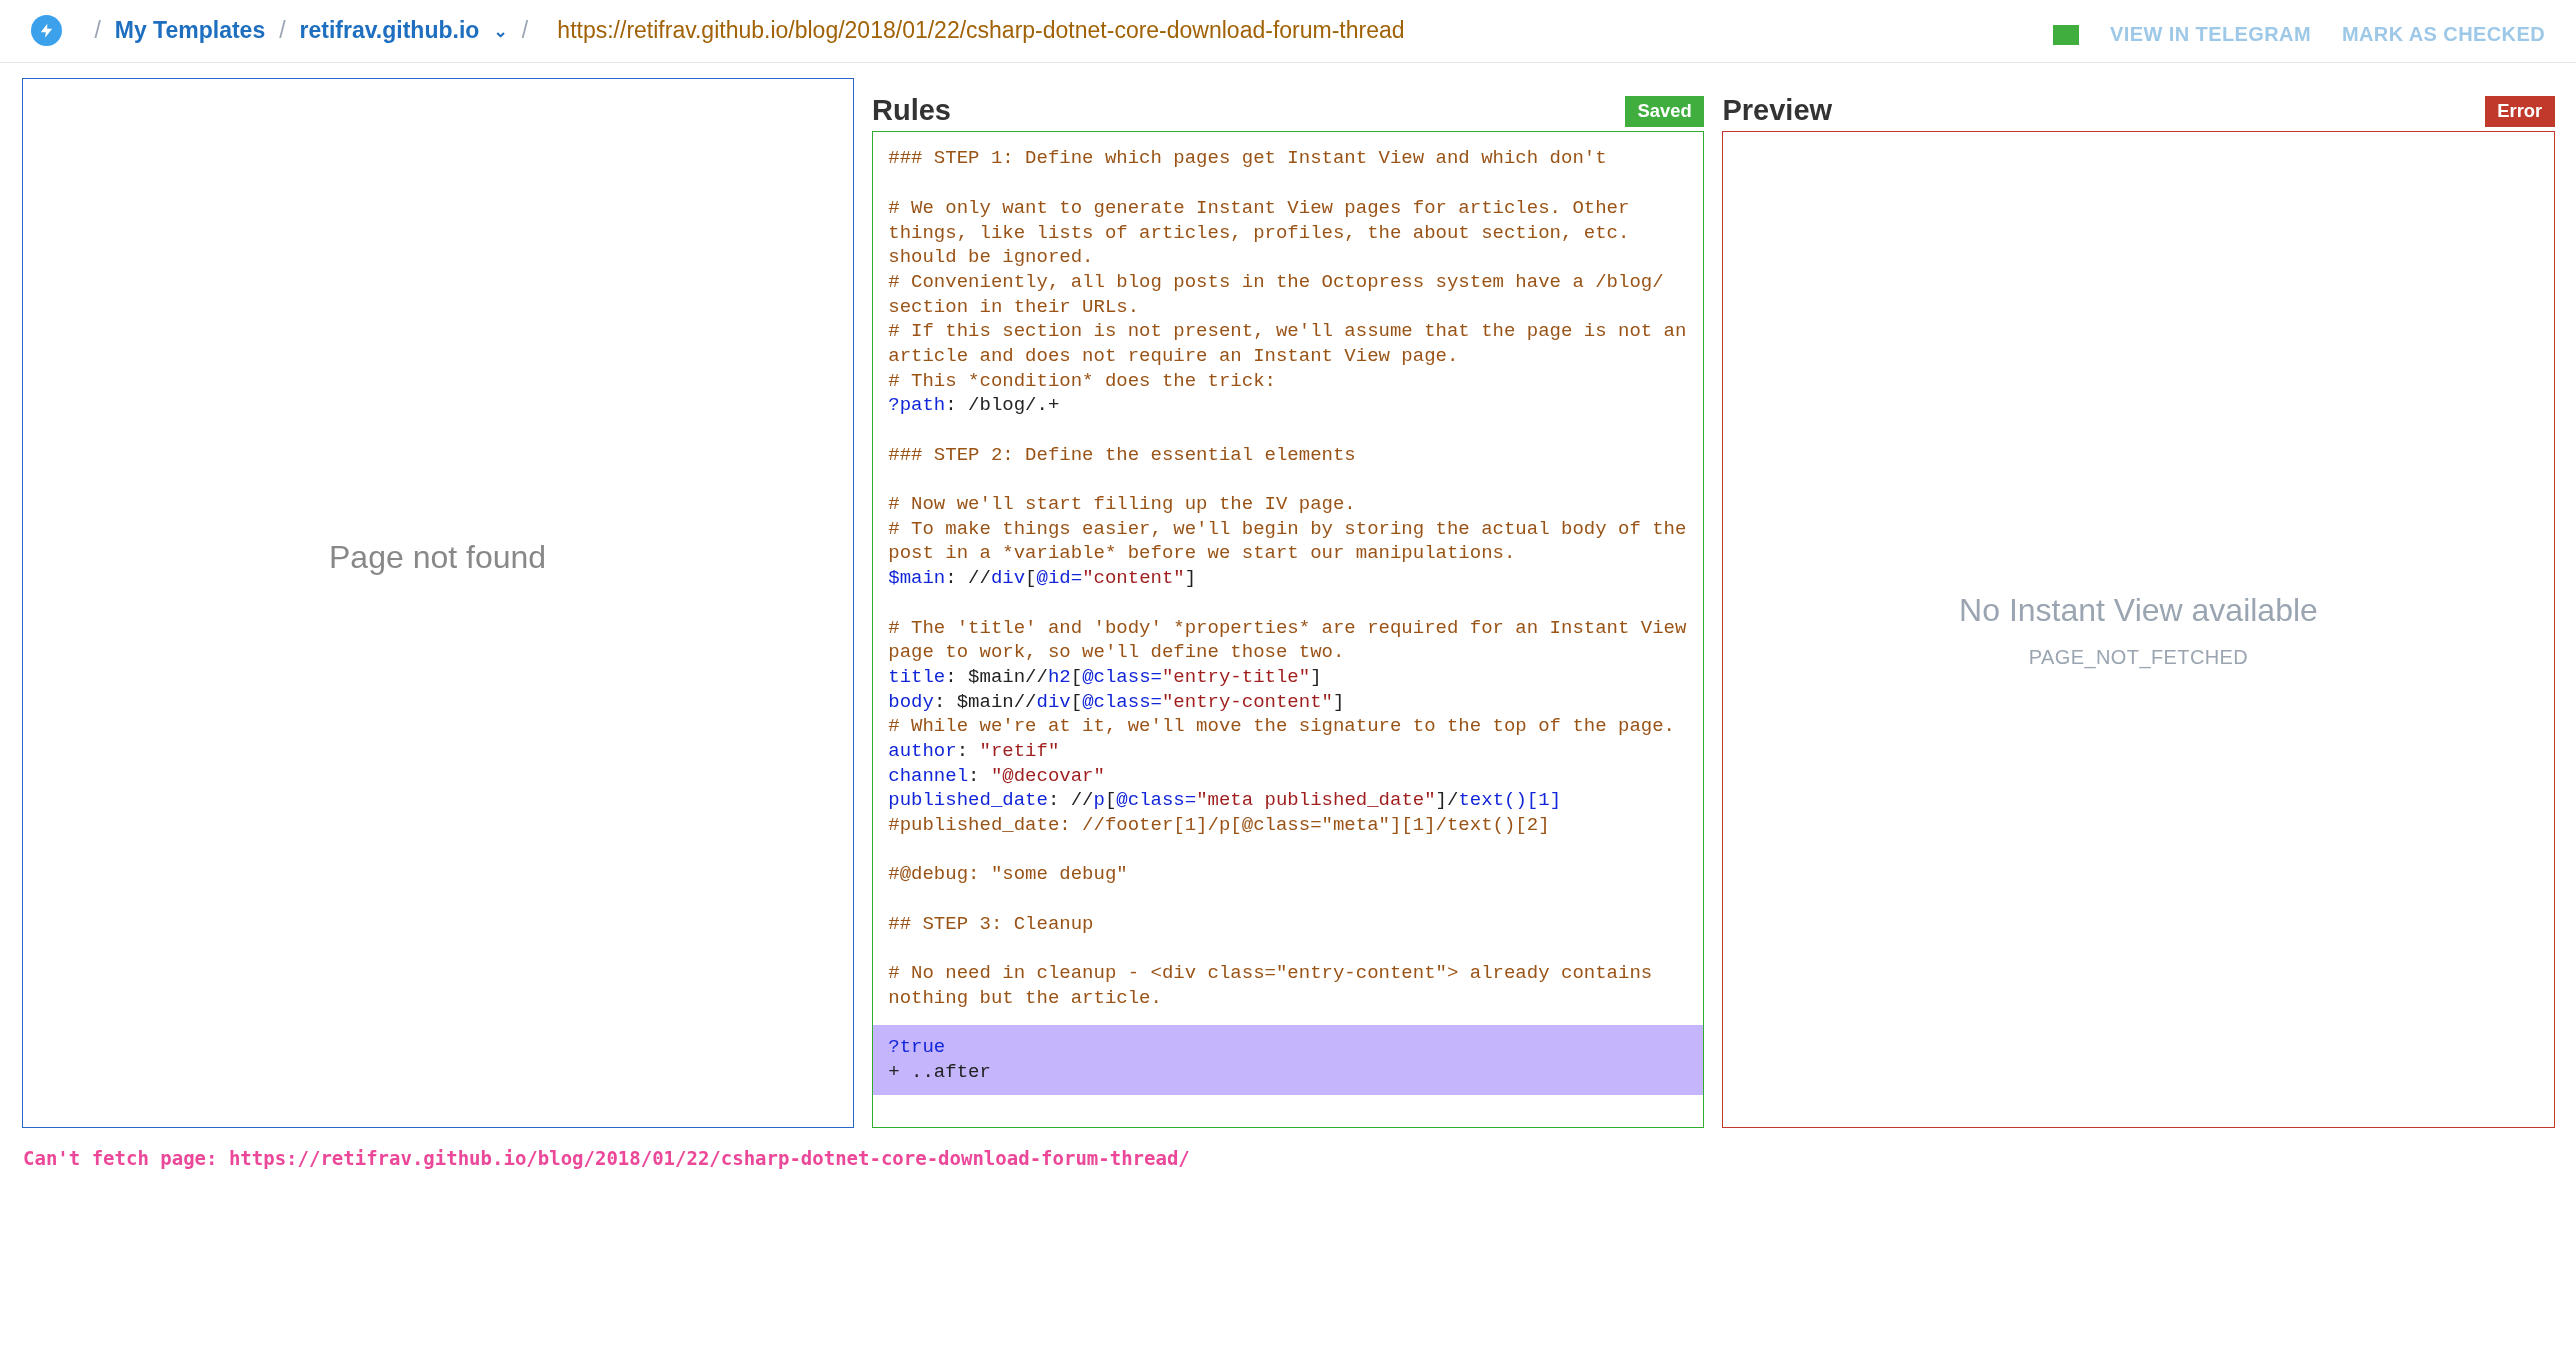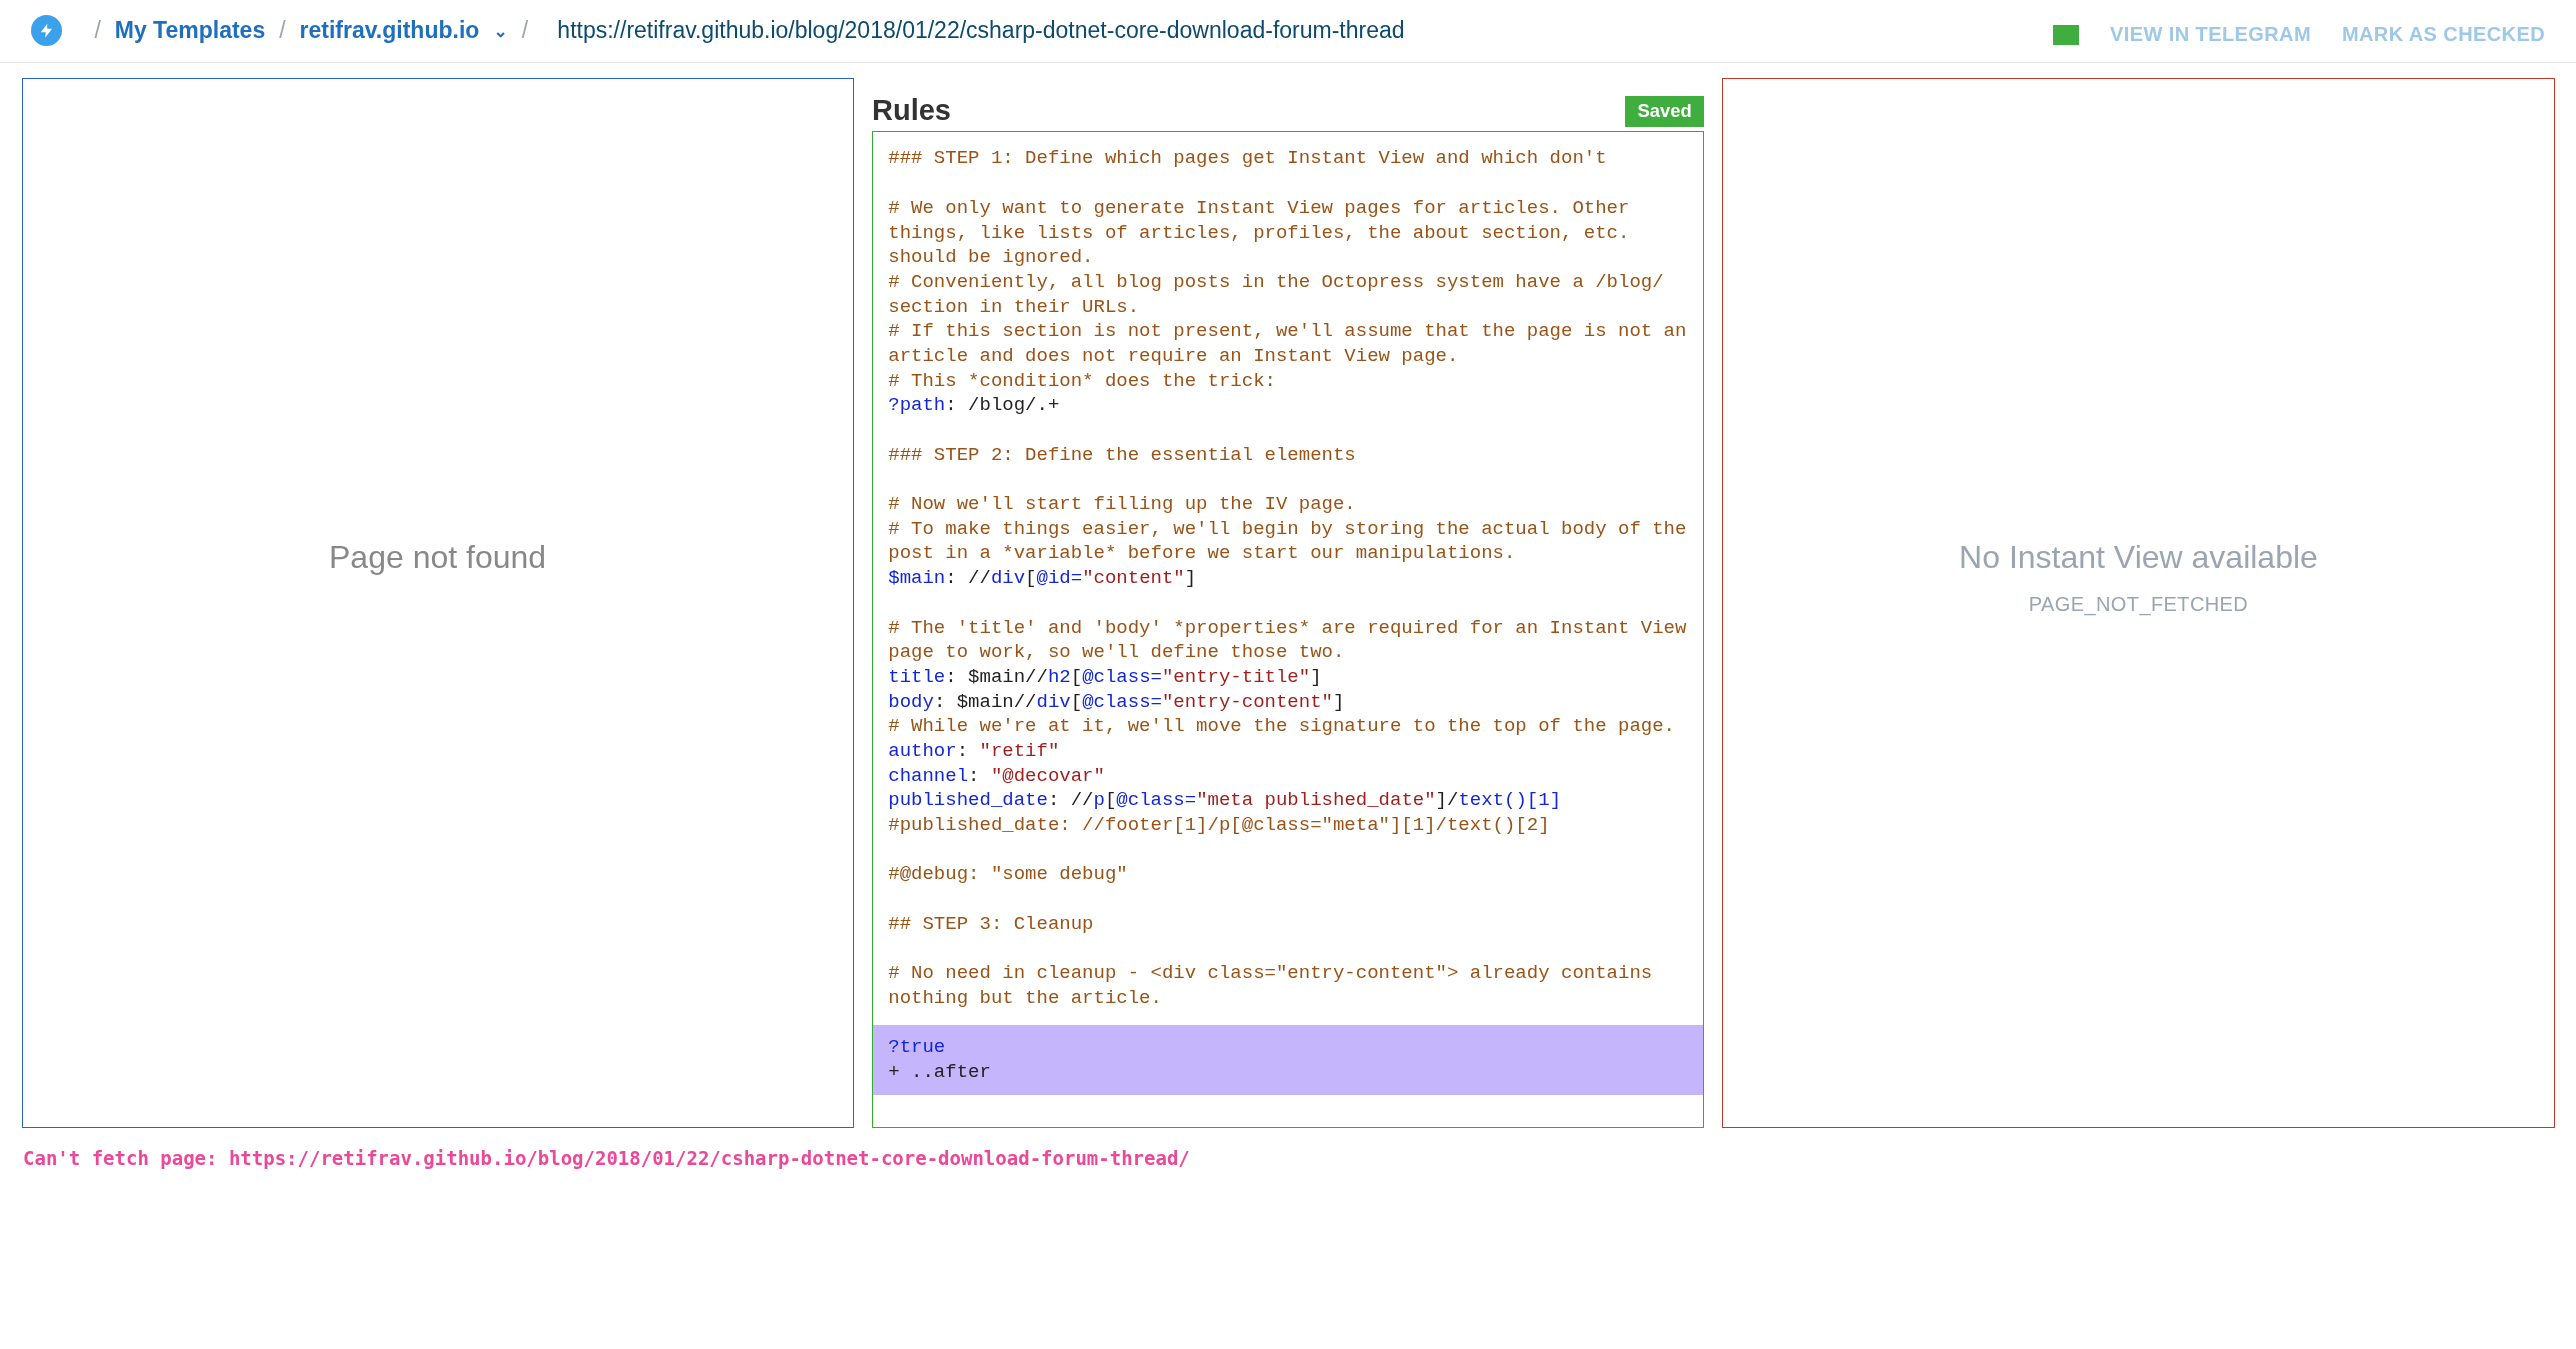--- a/index.html
+++ b/index.html
@@ -27,21 +27,21 @@
   }
   .crumb-sep { color: #9aa5b1; margin: 0 14px; font-size: 23px; font-weight: 300;}
   .crumb-link { color: #1e6fbf; font-weight: 700; font-size: 23px; }
   .crumb-link.domain { font-weight: 700; }
   .chev { display:inline-block; margin-left:7.7px; color:#1e6fbf; font-size:17px; transform: translateY(-1.5px);}
   .url-input {
     flex: 1;
     margin-left: 15.3px;
     border: none;
     font-size: 23px;
-    color: #0c4a6e;
+    color: #a16207;
     outline: none;
     background: transparent;
   }
   .header-right { display:flex; align-items:center; gap:31px; margin-left:15.3px;margin-top:8px;}
   .green-square { width: 26px; height: 20px; background: #3fae3f; }
   .hdr-action { color:#9ec8e8; font-weight:700; font-size:20px; letter-spacing:0.4px;}
   .main {
     display: flex;
     padding: 15.3px 21.5px 7.7px 21.5px;
     gap: 18.4px;
@@ -182,20 +182,28 @@
 
 <span class="tok-comment">## STEP 3: Cleanup</span>
 
 <span class="tok-comment"># No need in cleanup - &lt;div class="entry-content"&gt; already contains nothing but the article.</span></div>
       <div class="code extras"><span class="tok-key">?true</span>
 <span class="tok-black">+ ..after</span></div>
     </div>
   </div>
 
   <div class="panel preview">
+    <div class="panel-head">
+      <div class="panel-title">
+        <span>Preview</span>
+      </div>
+      <div class="panel-status-right">
+        <span class="badge red">Error</span>
+      </div>
+    </div>
     <div class="panel-body">
       <div class="center-msg">
         <div>No Instant View available</div>
         <div class="sub">PAGE_NOT_FETCHED</div>
       </div>
     </div>
   </div>
 
 </div>
 

